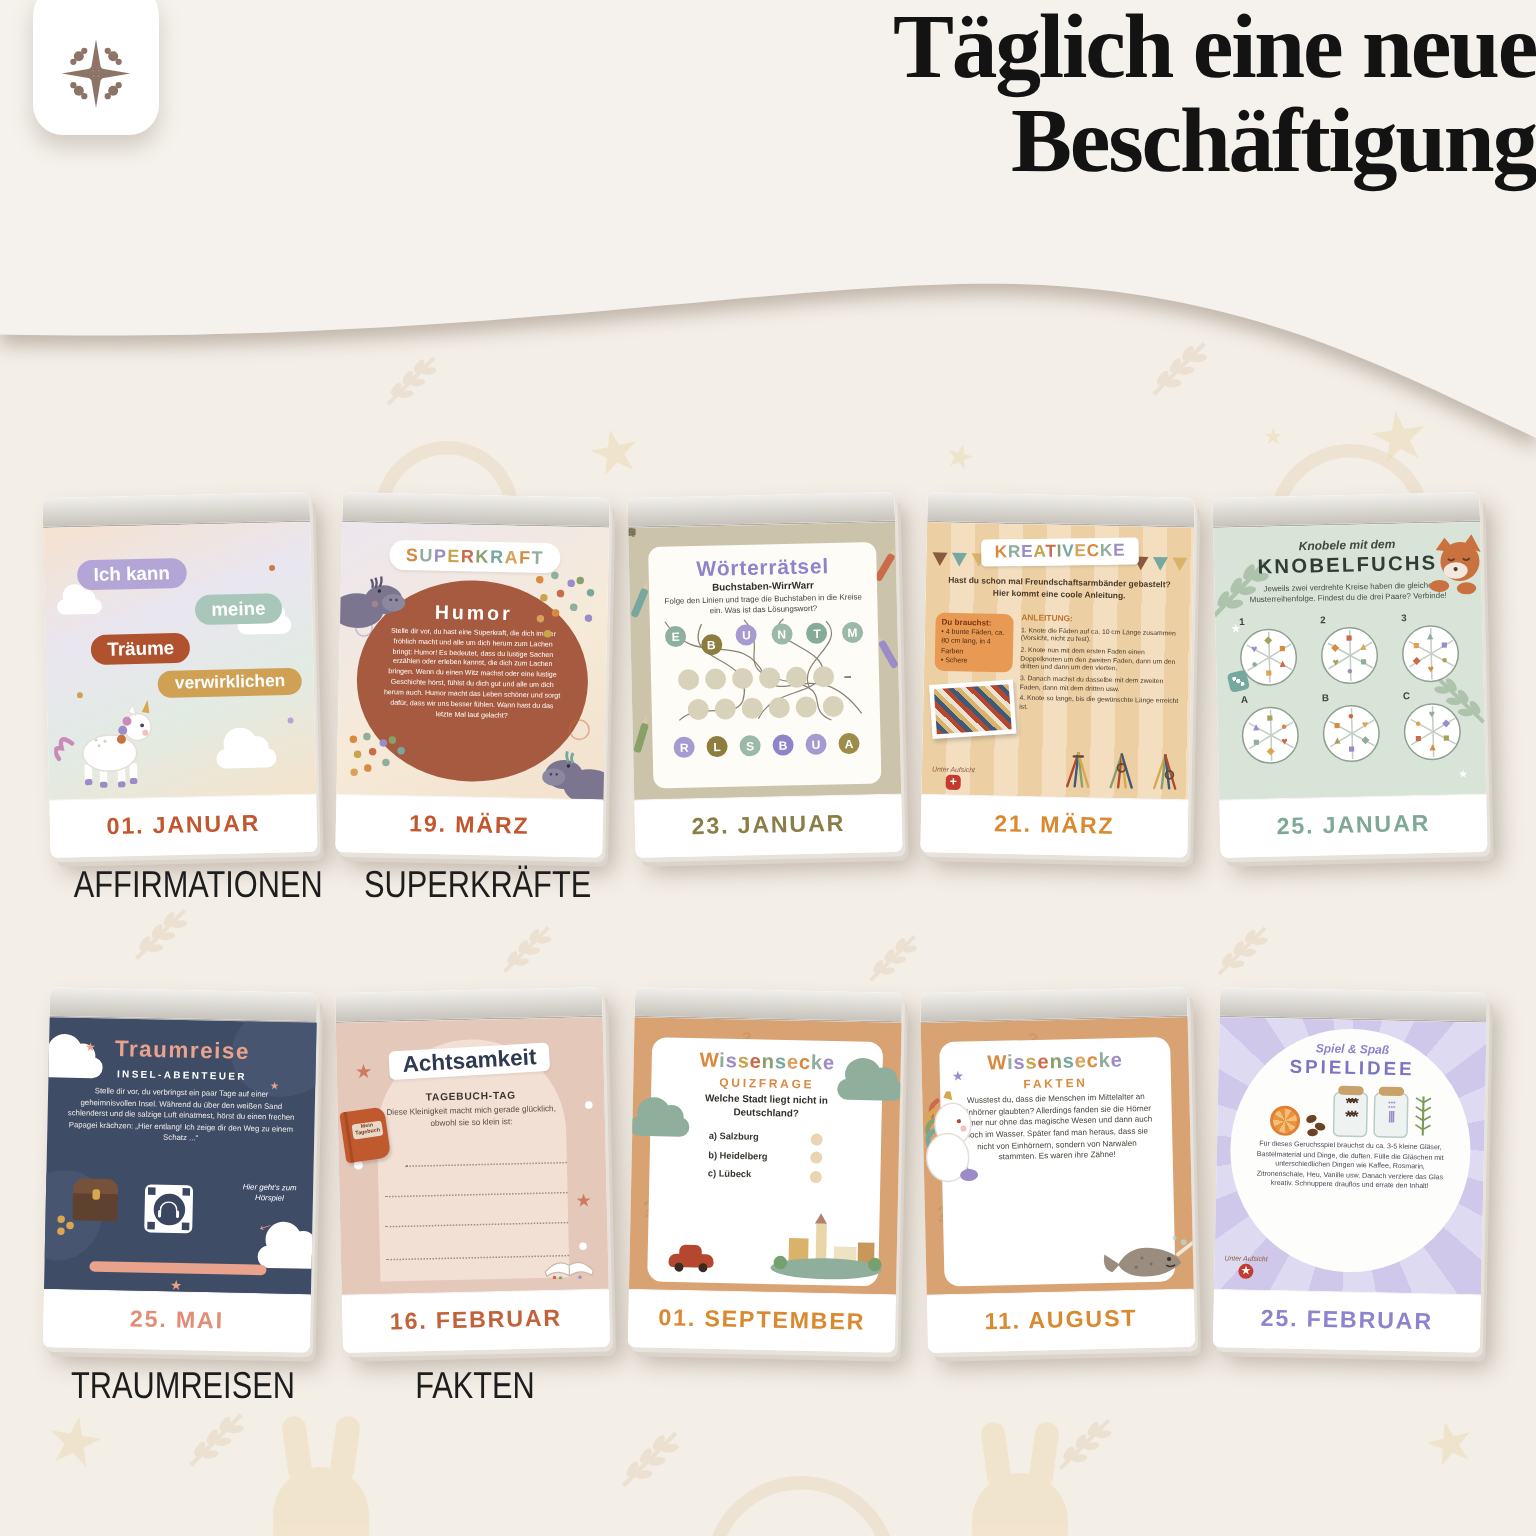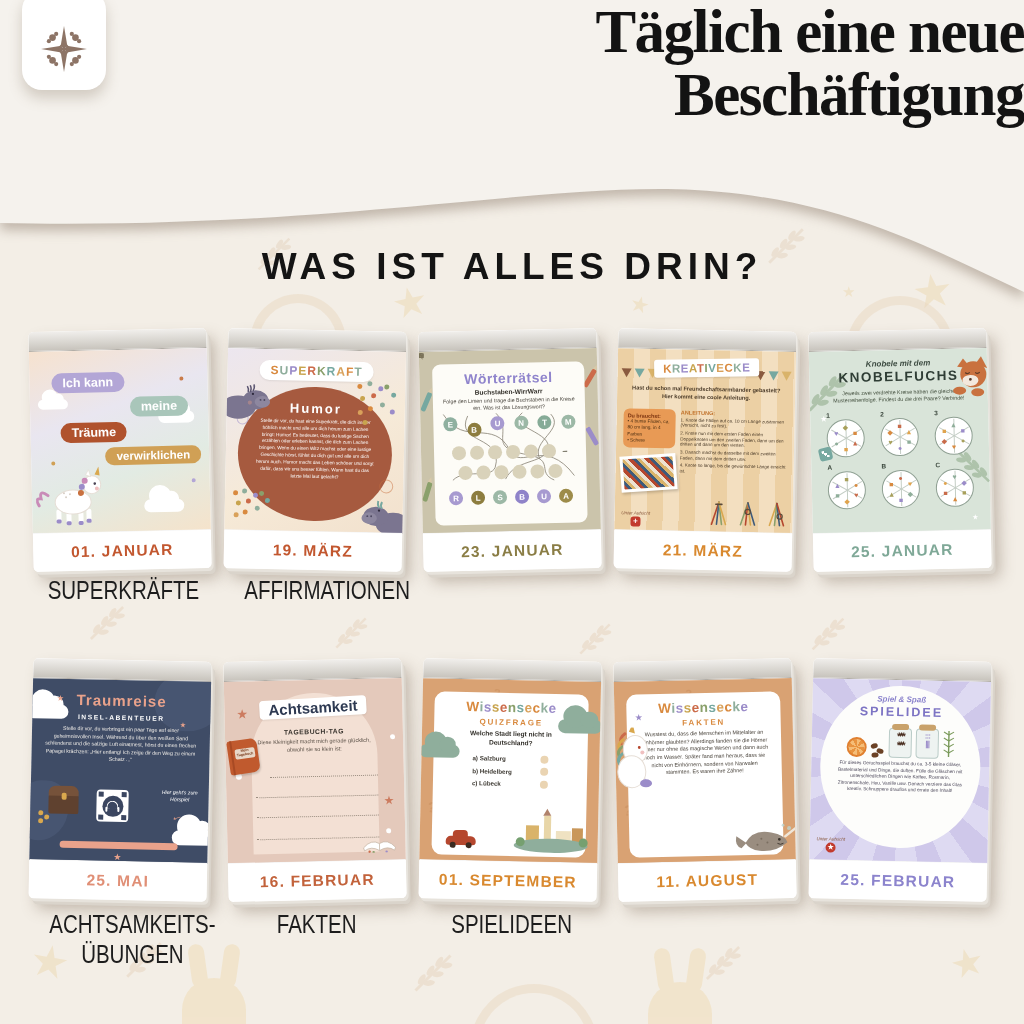--- a/index.html
+++ b/index.html
@@ -296,21 +296,20 @@
       </g>
       <circle cx="24" cy="24" r="4" fill="none" stroke="#8d7466" stroke-width="2.4"></circle>
     </svg>
   </div>
 
   <div class="title">
     <div>Täglich eine neue</div>
     <div>Beschäftigung</div>
   </div>
 
-  <div class="heading">WAS IST ALLES DRIN?</div>
 
   <div class="grid row1">
 
     <div class="card tl">
       <div class="binding"></div>
       <div class="cbody b1">
         <div class="cloud" style="left:8px;top:48px;width:30px;height:10px;"></div>
         <div class="cloud" style="left:128px;top:62px;width:36px;height:12px;"></div>
         <div class="cloud" style="left:112px;top:150px;width:40px;height:13px;"></div>
         <span class="pill" style="top: 22px; left: 22px; background-color: rgb(179, 166, 214);">Ich kann</span>
@@ -651,22 +650,22 @@
             <ellipse cx="40" cy="40" rx="6.5" ry="4" fill="#c9713f"></ellipse>
         </svg>
         <span class="st" style="left:10px;top:64px;color:#fff;font-size:8px;">★</span>
         <span class="st" style="right:12px;bottom:10px;color:#fff;font-size:7px;">★</span>
       </div>
       <div class="datebar" style="color: rgb(127, 168, 151);">25. JANUAR</div>
     </div>
   </div>
 
   <div class="labels r1">
+    <div class="label"><span>AFFIRMATIONEN</span></div>
     <div class="label"><span>SUPERKRÄFTE</span></div>
-    <div class="label"><span>AFFIRMATIONEN</span></div>
   </div>
 
   <div class="grid row2">
 
     <div class="card tr">
       <div class="binding"></div>
       <div class="cbody b6">
         <div class="blob" style="right:-14px;top:-10px;width:70px;height:60px;"></div>
         <div class="blob" style="left:-16px;bottom:20px;width:54px;height:60px;"></div>
         <div class="cloud" style="left:-6px;top:26px;width:42px;height:14px;"></div>
@@ -870,19 +869,17 @@
         <div class="badge" style="bottom:8px;">
           <div class="bt">Unter Aufsicht</div>
           <div class="bi" style="border-radius:50%;">★</div>
         </div>
       </div>
       <div class="datebar" style="color: rgb(140, 132, 205);">25. FEBRUAR</div>
     </div>
   </div>
 
   <div class="labels r2">
-    <div class="label"><span>ACHTSAMKEITS-
-ÜBUNGEN</span></div>
+    <div class="label"><span>TRAUMREISEN</span></div>
     <div class="label"><span>FAKTEN</span></div>
-    <div class="label"><span>SPIELIDEEN</span></div>
   </div>
 
 </div>
 
 </body></html>

